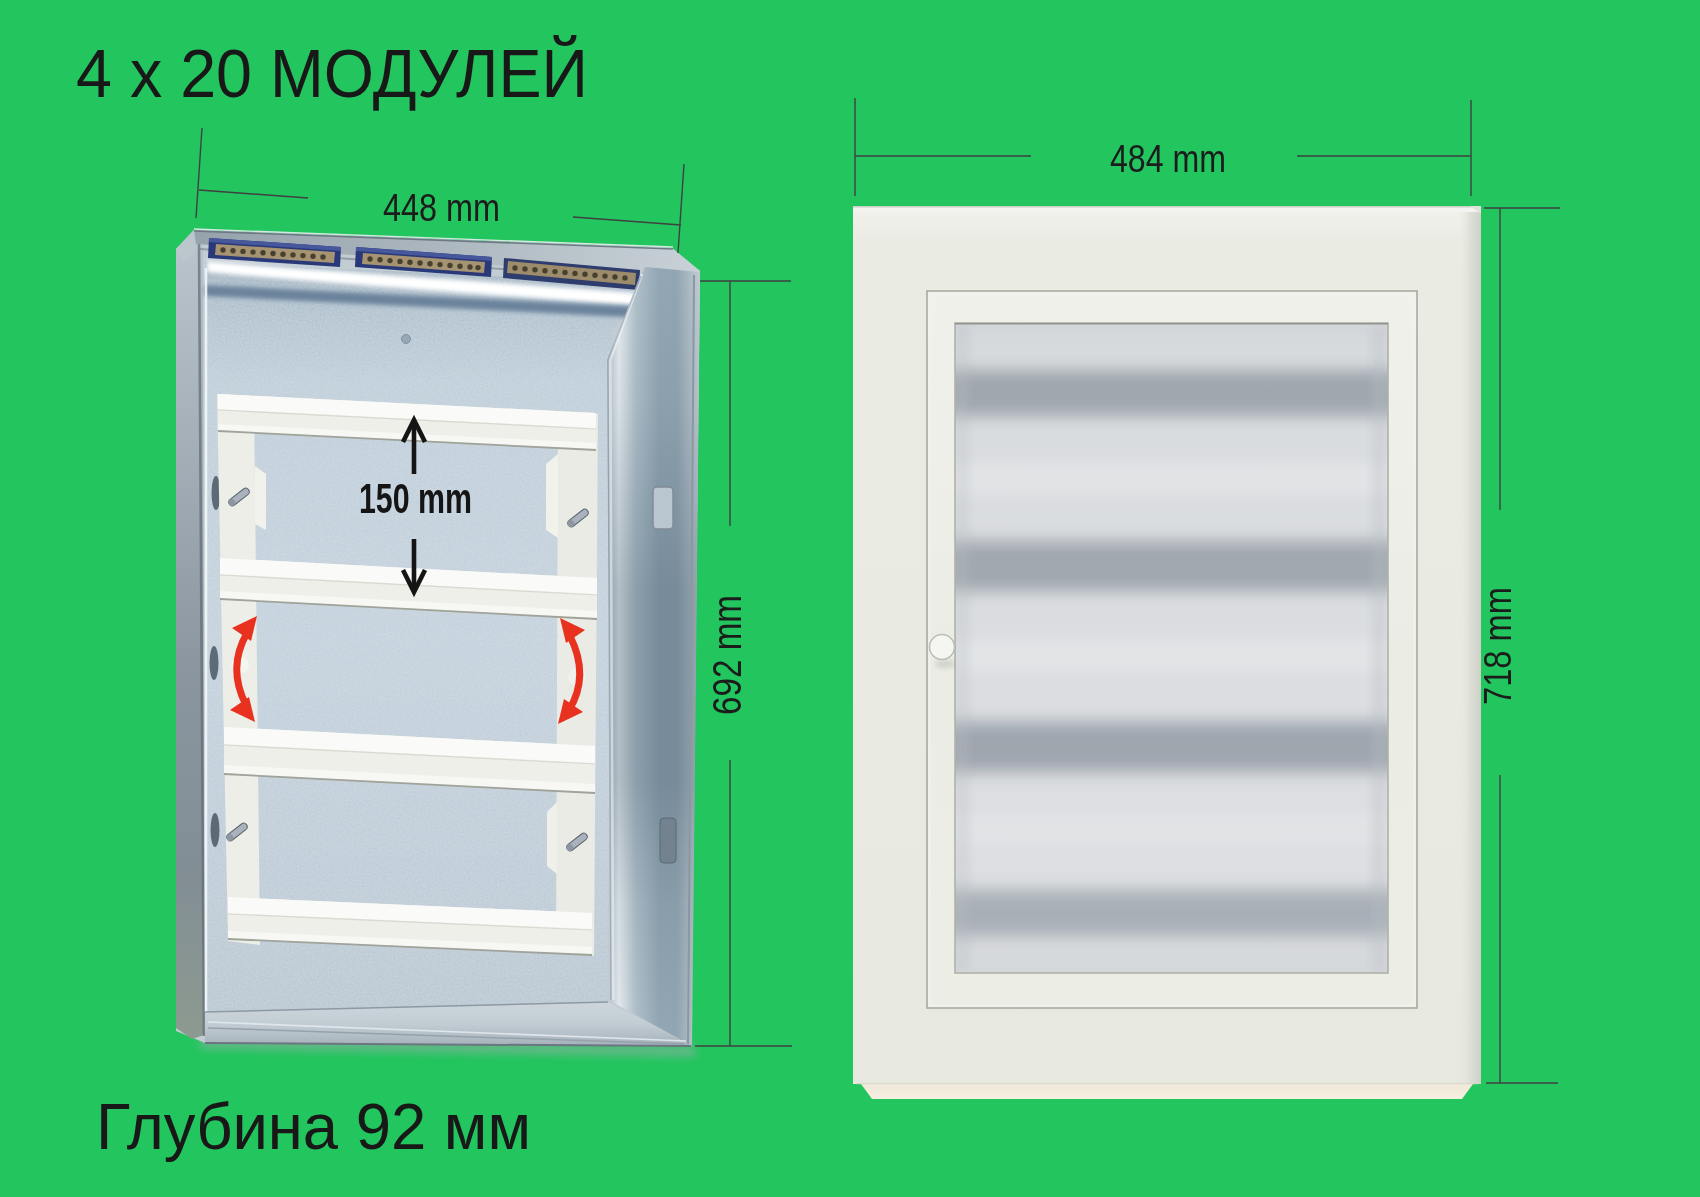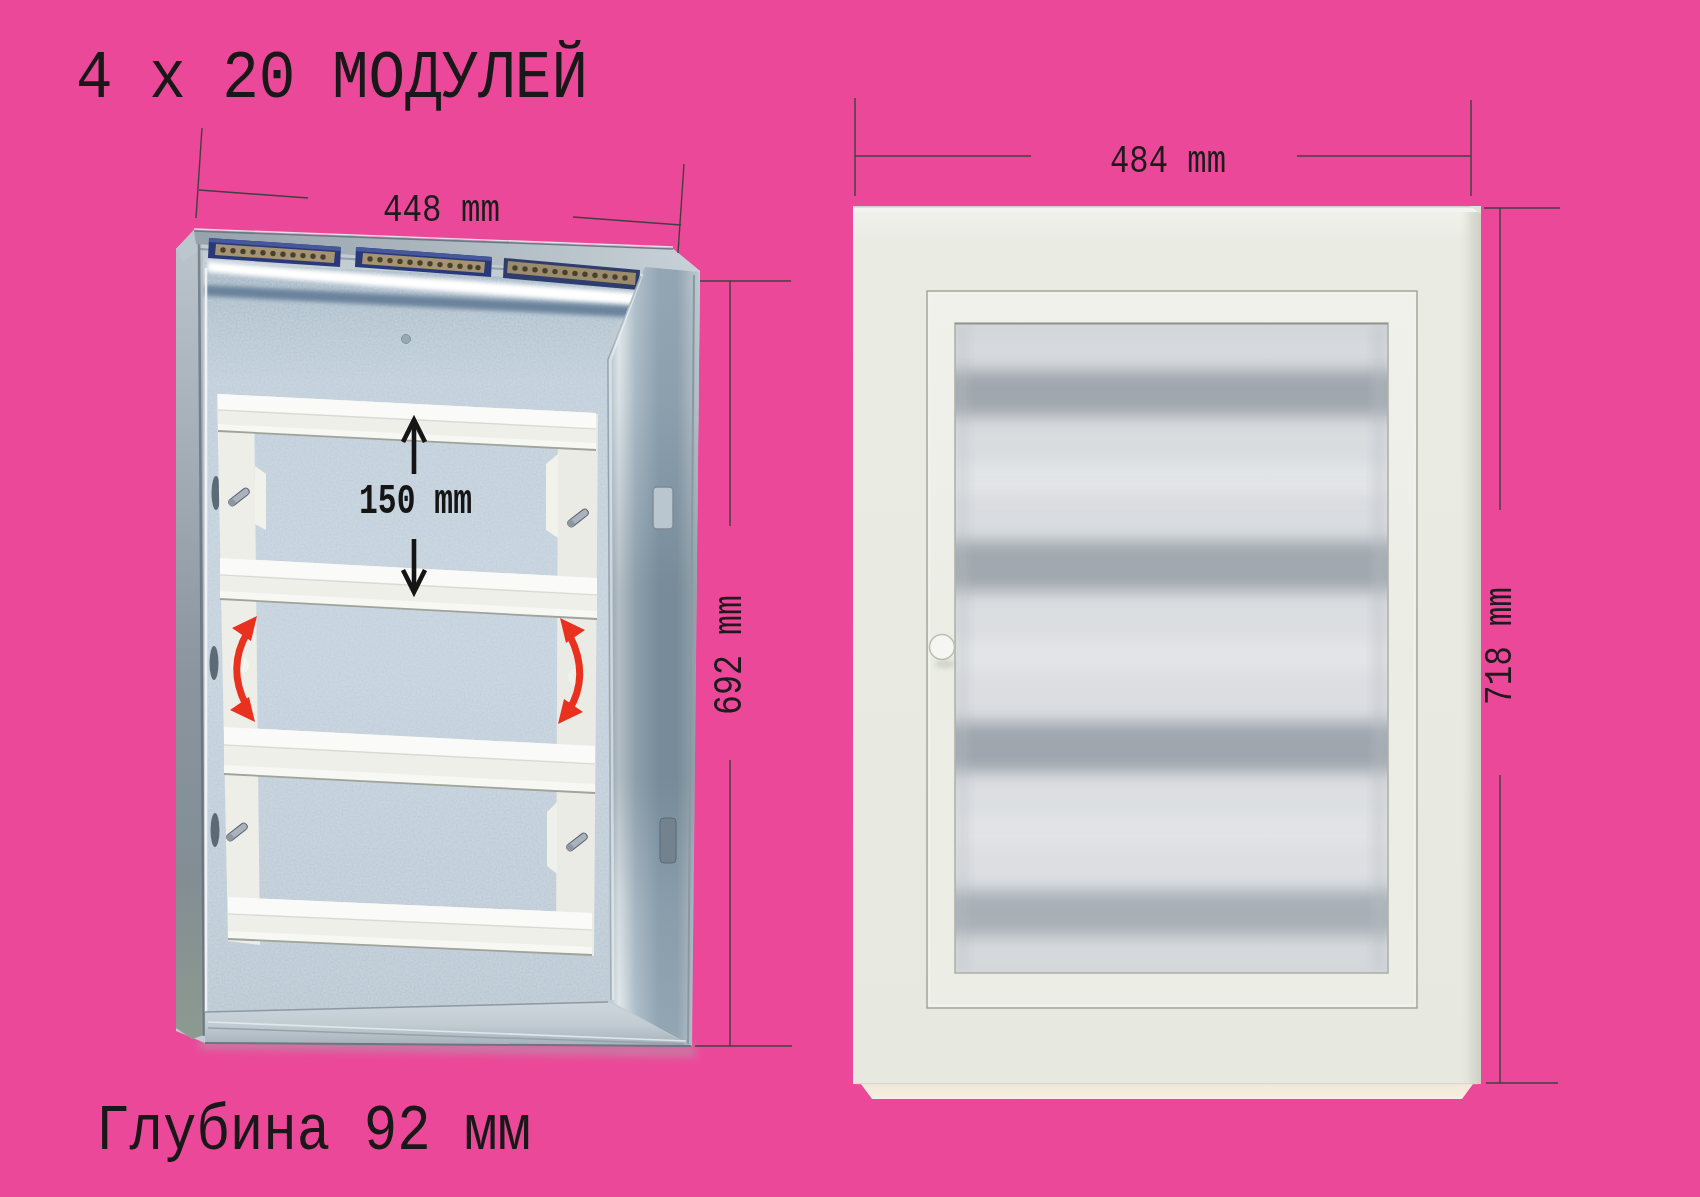--- a/index.html
+++ b/index.html
@@ -1,17 +1,17 @@
 <!DOCTYPE html>
 <html><head>
 <meta charset="utf-8">
 <style>
   html,body{margin:0;padding:0;background:#ffffff;}
-  .page{position:relative;width:1700px;height:1197px;background:#ec4899;overflow:hidden;
-        font-family:Liberation Mono, monospace;}
+  .page{position:relative;width:1700px;height:1197px;background:#22c55e;overflow:hidden;
+        font-family:Liberation Sans, sans-serif;}
   svg{position:absolute;left:0;top:0;}
 </style>
 </head>
 <body>
 <div class="page">
 <svg width="1700" height="1197" viewBox="0 0 1700 1197" xmlns="http://www.w3.org/2000/svg">
 <defs>
   <linearGradient id="doorFace" x1="0" y1="0" x2="0" y2="1">
     <stop offset="0" stop-color="#f1f2ec"></stop>
     <stop offset="0.04" stop-color="#eaece4"></stop>

